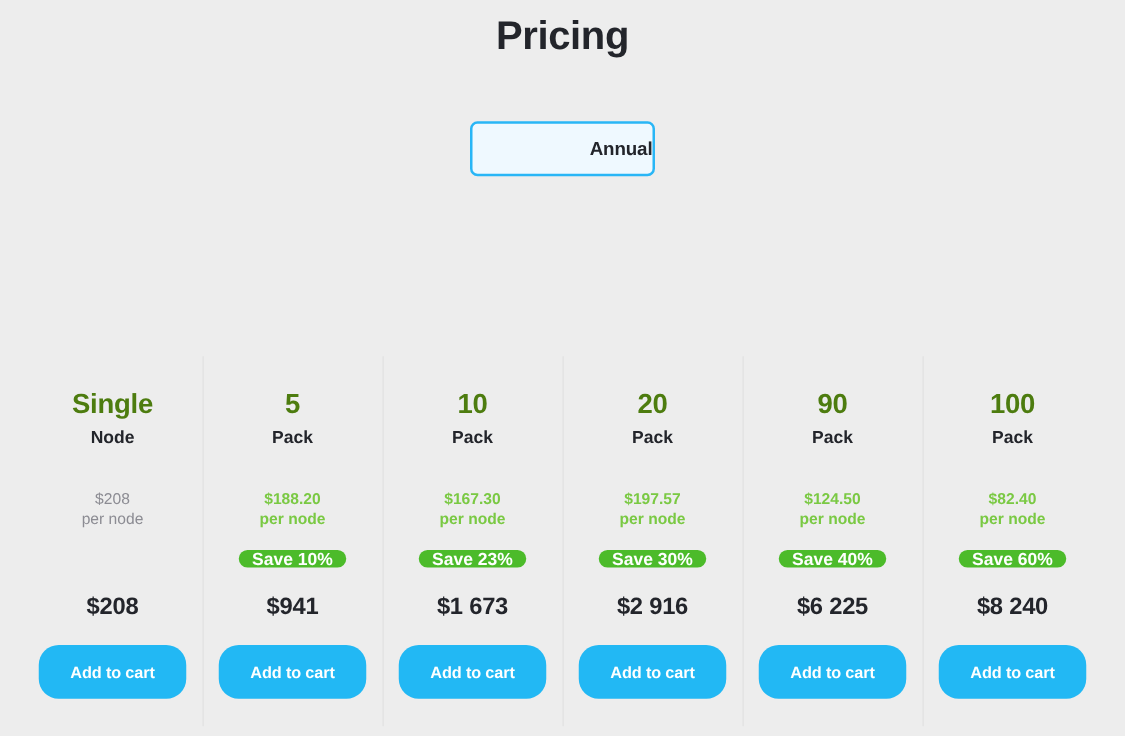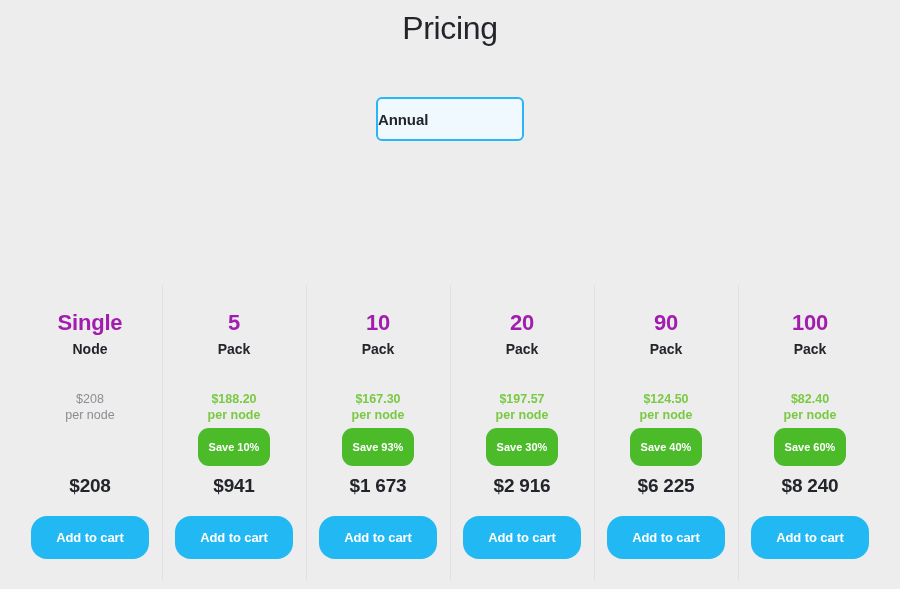--- a/index.html
+++ b/index.html
@@ -21,39 +21,39 @@
     height: 589px;
     box-sizing: border-box;
   }
 
   
   .page-title {
     margin: 0;
     padding-top: 10px;
     text-align: center;
     font-size: 32px;
-    font-weight: normal;
+    font-weight: bold;
     letter-spacing: -0.3px;
     color: #23252b;
   }
 
   
   .tabs {
     display: flex;
     justify-content: center;
     gap: 14px;
     margin-top: 50px;
   }
   .tab {
     width: 148px;
     height: 44px;
     box-sizing: border-box;
     display: flex;
     align-items: center;
-    justify-content: flex-start;
+    justify-content: flex-end;
     border-radius: 6px;
     font-size: 15px;
     font-weight: bold;
     letter-spacing: -0.1px;
     background: #ffffff;
     border: 1px solid #e4e4e4;
     color: #23252b;
     cursor: pointer;
     user-select: none;
   }
@@ -88,21 +88,21 @@
     width: 1px;
     background: #e1e1e1;
   }
 
   .plan-qty {
     margin-top: 27px;
     font-size: 22px;
     font-weight: bold;
     line-height: 1;
     letter-spacing: -0.2px;
-    color: #a21caf;
+    color: #4d7c0f;
   }
   .plan-unit {
     margin-top: 8px;
     font-size: 14px;
     font-weight: bold;
     line-height: 1;
     color: #23252b;
   }
 
   .plan-pernode {
@@ -124,26 +124,26 @@
   .badge-slot {
     height: 22px;
     margin-top: 13px;
     display: flex;
     align-items: center;
   }
   .save-badge {
     display: inline-flex;
     align-items: center;
     justify-content: center;
-    height: 38px;
+    height: 14px;
     padding: 0 11px;
     border-radius: 11px;
     background: #4cbb2a;
     color: #ffffff;
-    font-size: 11px;
+    font-size: 14px;
     font-weight: bold;
     line-height: 1;
     white-space: nowrap;
   }
 
   .plan-total {
     margin-top: 18px;
     font-size: 19px;
     font-weight: bold;
     line-height: 1;
@@ -208,21 +208,21 @@
     </div>
 
     <div class="plan">
       <div class="plan-qty">10</div>
       <div class="plan-unit">Pack</div>
       <div class="plan-pernode is-discounted">
         <span class="pn-amount">$167.30</span>
         <span class="pn-label">per node</span>
       </div>
       <div class="badge-slot">
-        <span class="save-badge">Save 93%</span>
+        <span class="save-badge">Save 23%</span>
       </div>
       <div class="plan-total">$1 673</div>
       <button class="add-to-cart">Add to cart</button>
     </div>
 
     <div class="plan">
       <div class="plan-qty">20</div>
       <div class="plan-unit">Pack</div>
       <div class="plan-pernode is-discounted">
         <span class="pn-amount">$197.57</span>

